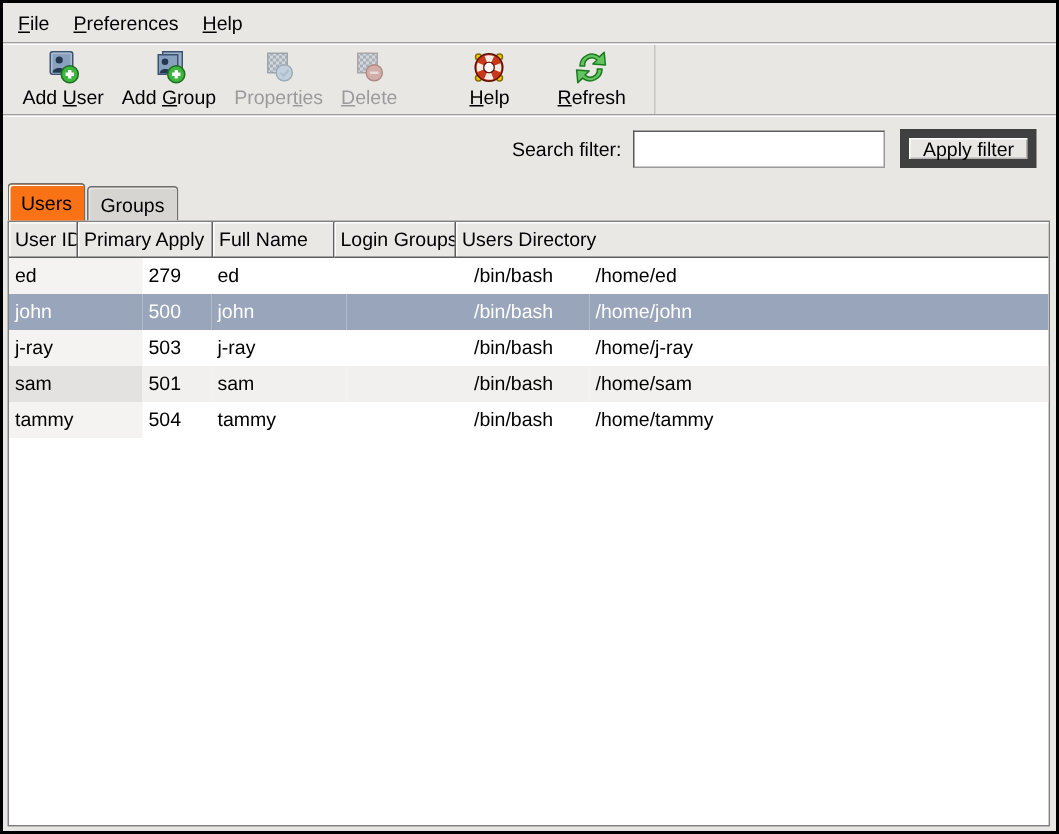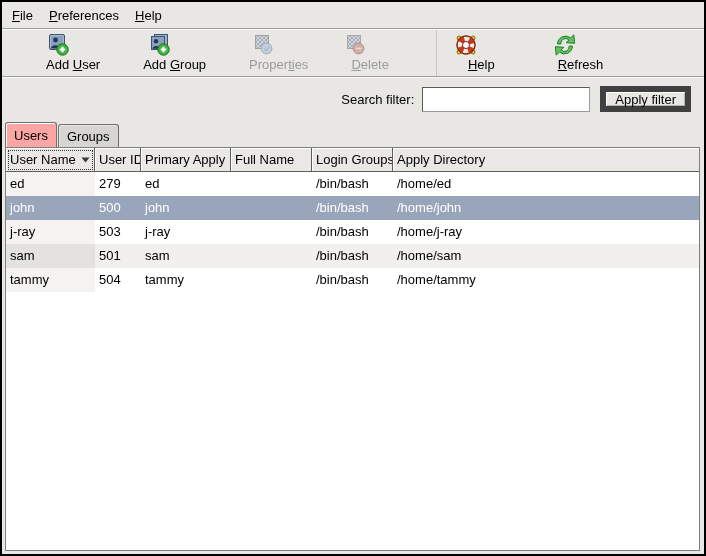--- a/index.html
+++ b/index.html
@@ -12,39 +12,39 @@
   .u{text-decoration:underline;}
   
   .menubar{display:flex;align-items:center;height:26px;padding-left:2px;}
   .menu-item{padding:3px 8px;white-space:nowrap;cursor:default;}
   .etched{height:0;border-top:1px solid #9d9d9d;border-bottom:1px solid #fbfbfa;}
   
   .toolbar{display:flex;align-items:flex-start;box-sizing:border-box;width:435px;height:46px;
     padding:2px 0 0 4px;border-right:1px solid #c6c5c2;}
   .tb-item{display:flex;flex-direction:column;align-items:center;padding:1px 3px;margin-left:6px;white-space:nowrap;}
   .tb-item svg{display:block;}
-  .tb-label{margin-top:0px;margin-left:31px;}
+  .tb-label{margin-top:0px;}
   .tb-item.disabled .tb-label{color:#9b9b9b;}
   .tb-item.disabled svg{opacity:.8;}
   .tb-item.gap-lg{margin-left:42px;}
   .tb-item.gap-md{margin-left:26px;}
   
   .filter-row{display:flex;align-items:center;justify-content:flex-end;height:42px;padding-right:13px;}
   .filter-label{margin-right:8px;}
   .filter-input{width:160px;height:21px;box-sizing:content-box;background:#fff;
     border:1px solid #9a9a9a;border-top-color:#5a5a5a;border-left-color:#5a5a5a;
     font-family:"Liberation Sans","DejaVu Sans",sans-serif;font-size:13px;padding:1px 3px;margin-right:10px;outline:none;}
   .apply-btn{height:26px;padding:0 9px;background:#e8e7e4;color:#000;
     font-family:"Liberation Sans","DejaVu Sans",sans-serif;font-size:13px;
     border:6px solid #404040;box-shadow:inset 1px 1px 0 #fcfcfb, inset -1px -1px 0 #b4b3b0;cursor:default;}
   
   .tabs{display:flex;align-items:flex-end;height:27px;padding-left:3px;}
   .tab{box-sizing:border-box;border:1px solid #6f6f6f;border-bottom:none;border-radius:3px 3px 0 0;
     padding:4px 8px 3px;cursor:default;}
-  .tab.active{background:#fca5a5;box-shadow:inset 1px 1px 0 #fdfdfc;padding-top:5px;padding-bottom:4px;margin-top:47px;}
+  .tab.active{background:#f97316;box-shadow:inset 1px 1px 0 #fdfdfc;padding-top:5px;padding-bottom:4px;margin-top:47px;}
   .tab.inactive{background:#d6d5d2;box-shadow:inset 1px 1px 0 #e9e8e5;margin-left:1px;}
   
   .table-wrap{box-sizing:border-box;margin:0 4px 0 3px;height:404px;border:1px solid #7f7f7f;
     background:#fff;overflow:hidden;display:flex;flex-direction:column;}
   .thead{display:flex;height:24px;flex:none;}
   .hcell{box-sizing:border-box;display:flex;align-items:center;padding:0 4px;background:#e9e8e5;
     border-right:1px solid #5e5e5e;border-bottom:1px solid #5e5e5e;
     box-shadow:inset 1px 1px 0 #fdfdfc;white-space:nowrap;overflow:hidden;cursor:default;}
   .hcell.last{border-right:none;}
   .hcell.sorted{outline:1px dotted #333;outline-offset:-3px;}
@@ -167,42 +167,34 @@
     <button class="apply-btn">Apply filter</button>
   </div>
 
   <div class="tabs">
     <span class="tab active">Users</span>
     <span class="tab inactive">Groups</span>
   </div>
 
   <div class="table-wrap">
     <div class="thead">
-      <div class="hcell c0 sorted">
-        <span>User Name</span>
-        <span class="sort-arrow">
-          <svg width="9" height="6" viewBox="0 0 9 6">
-              <path d="M0.5 0.5 h8 l-4 5 z" fill="#3a3a3a"></path>
-            </svg>
-        </span>
-      </div>
       <div class="hcell c1">
           <span>User ID</span>
         </div>
       <div class="hcell c2">
           <span>Primary Apply</span>
         </div>
       <div class="hcell c3">
           <span>Full Name</span>
         </div>
       <div class="hcell c4">
           <span>Login Groups</span>
         </div>
       <div class="hcell c5 last">
-          <span>Apply Directory</span>
+          <span>Users Directory</span>
         </div>
     </div>
     <div class="tbody">
 
       <div class="row even">
         <span class="cell c0">ed</span>
         <span class="cell c1">279</span>
         <span class="cell c2">ed</span>
         <span class="cell c3"></span>
         <span class="cell c4">/bin/bash</span>

